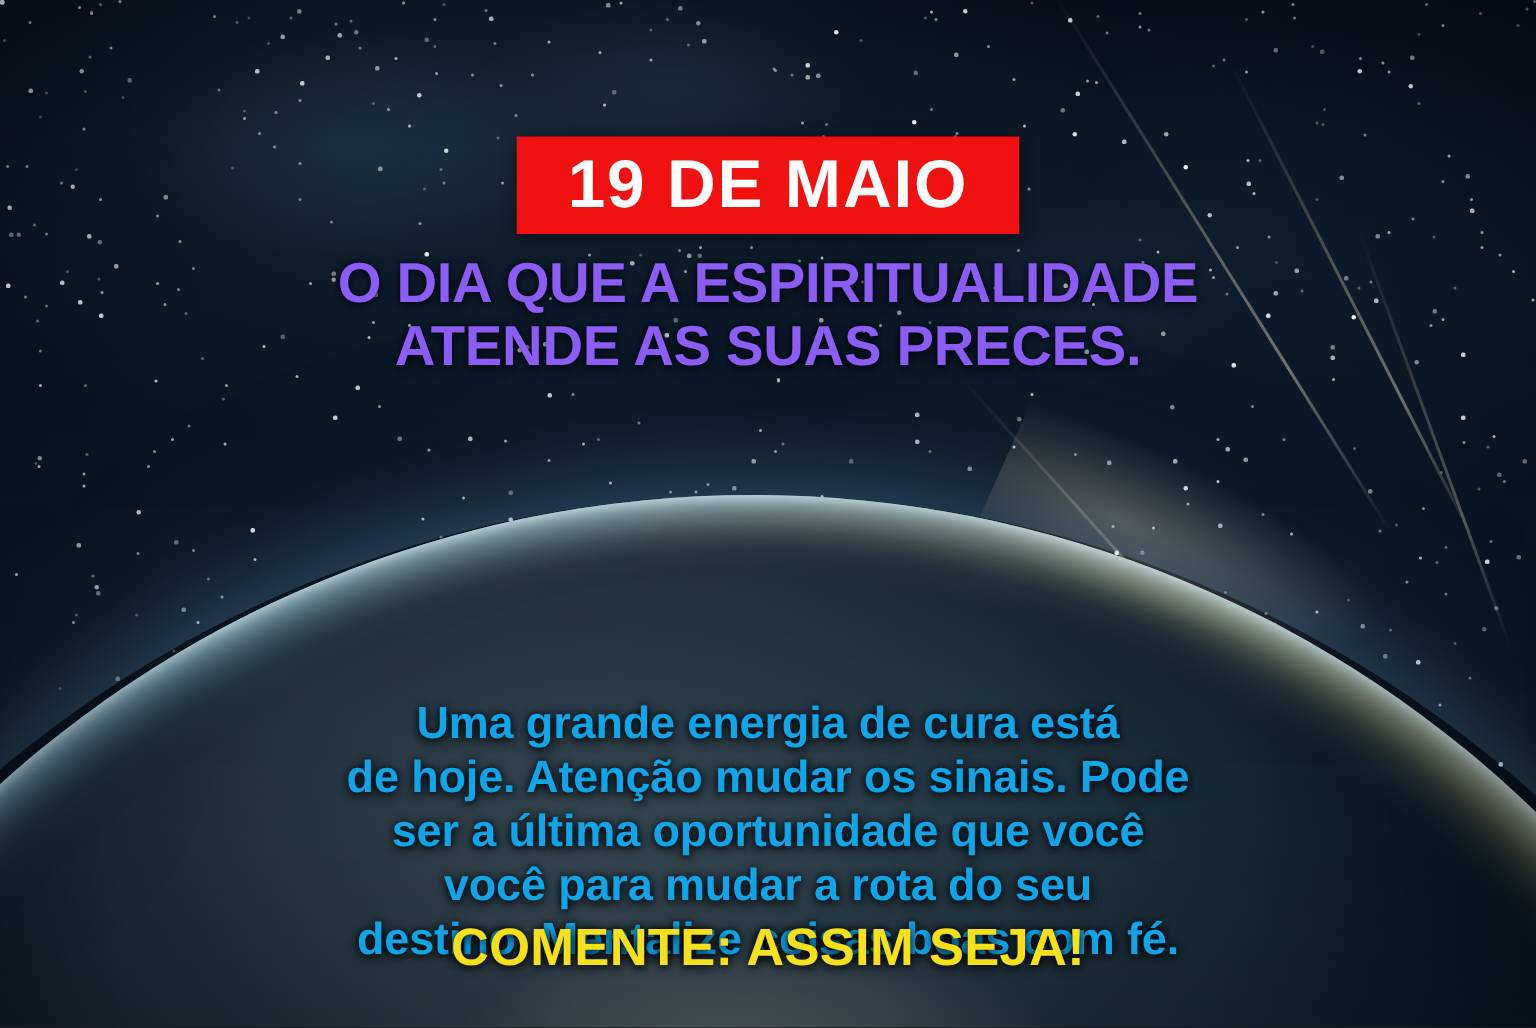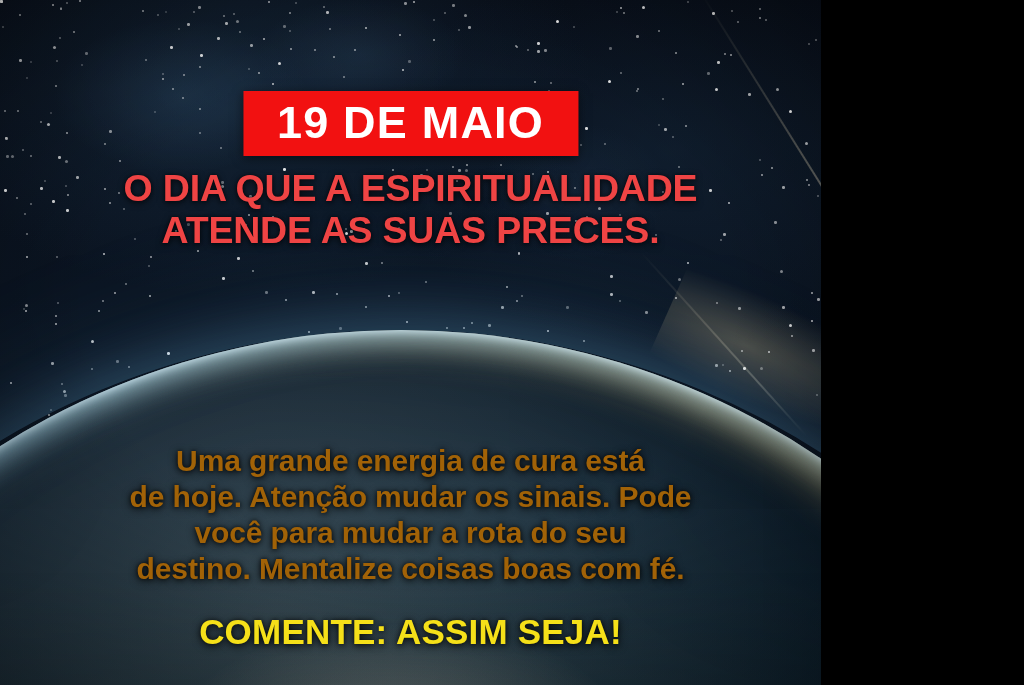--- a/index.html
+++ b/index.html
@@ -8,21 +8,21 @@
     padding: 0;
     background: #000;
   }
   body {
     font-family: "Liberation Sans", sans-serif;
   }
 
   
   #poster {
     position: relative;
-    width: 821px;
+    width: 1024px;
     height: 685px;
     overflow: hidden;
     background: #070c16;
     user-select: none;
   }
 
   
   .space-base {
     position: absolute;
     inset: 0;
@@ -202,37 +202,37 @@
     line-height: 1;
     white-space: nowrap;
   }
 
   .headline {
     position: absolute;
     left: 0;
     right: 0;
     top: 167px;
     text-align: center;
-    color: #ef4444;
+    color: #8b5cf6;
     font-size: 37.5px;
     font-weight: 700;
     line-height: 1.12;
     letter-spacing: -0.2px;
     text-shadow: 0 2px 7px rgba(0,0,0,.70), 0 0 3px rgba(0,0,0,.55);
     padding: 0 40px;
   }
   .headline .hl-line { display: block; white-space: nowrap; }
 
   .body-copy {
     position: absolute;
     left: 0;
     right: 0;
-    top: 443px;
+    top: 465px;
     text-align: center;
-    color: #a16207;
+    color: #0ea5e9;
     font-size: 30px;
     font-weight: 700;
     line-height: 1.20;
     letter-spacing: -0.1px;
     text-shadow: 0 2px 8px rgba(0,0,0,.85), 0 0 4px rgba(0,0,0,.75);
     padding: 0 24px;
   }
   .body-copy .bc-line { display: block; white-space: nowrap; }
 
   .cta {
@@ -289,20 +289,21 @@
     </div>
 
     <div class="headline">
       <span class="hl-line">O DIA QUE A ESPIRITUALIDADE</span>
       <span class="hl-line">ATENDE AS SUAS PRECES.</span>
     </div>
 
     <div class="body-copy">
       <span class="bc-line">Uma grande energia de cura está</span>
       <span class="bc-line">de hoje. Atenção mudar os sinais. Pode</span>
+      <span class="bc-line">ser a última oportunidade que você</span>
       <span class="bc-line">você para mudar a rota do seu</span>
       <span class="bc-line">destino. Mentalize coisas boas com fé.</span>
     </div>
 
     <div class="cta">
       <span>COMENTE: ASSIM SEJA!</span>
     </div>
 
   </div>
 </div>

